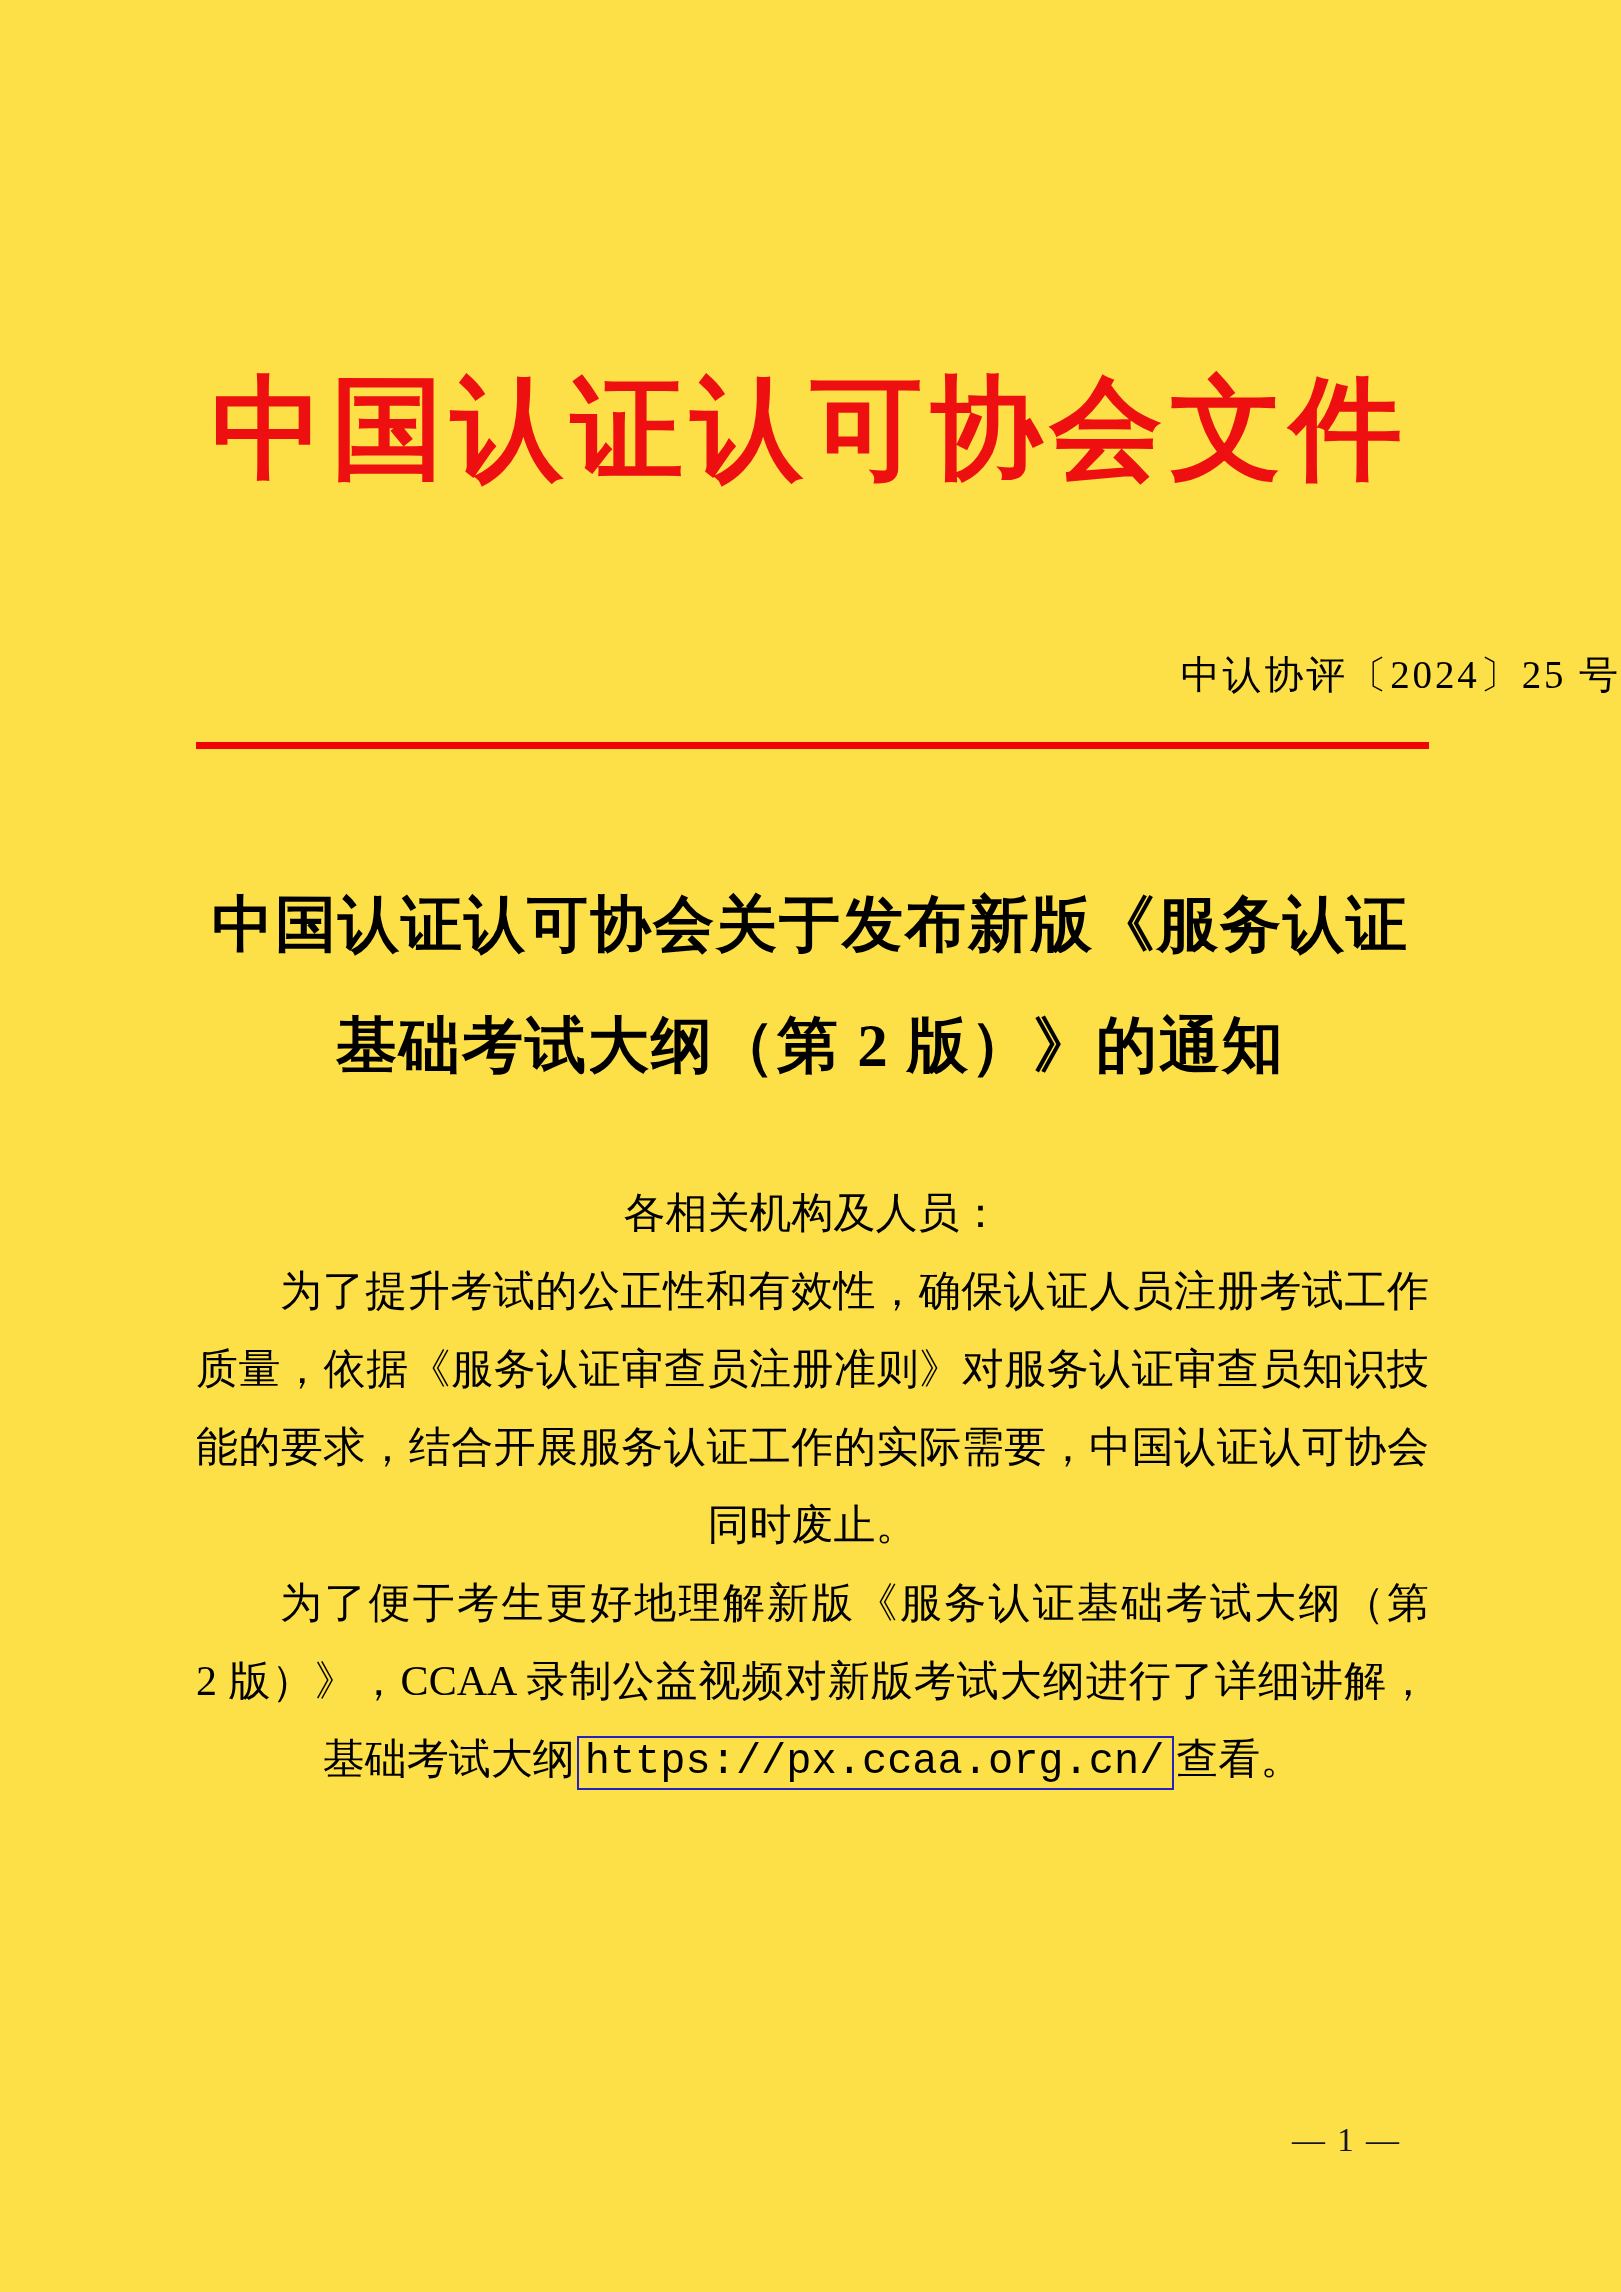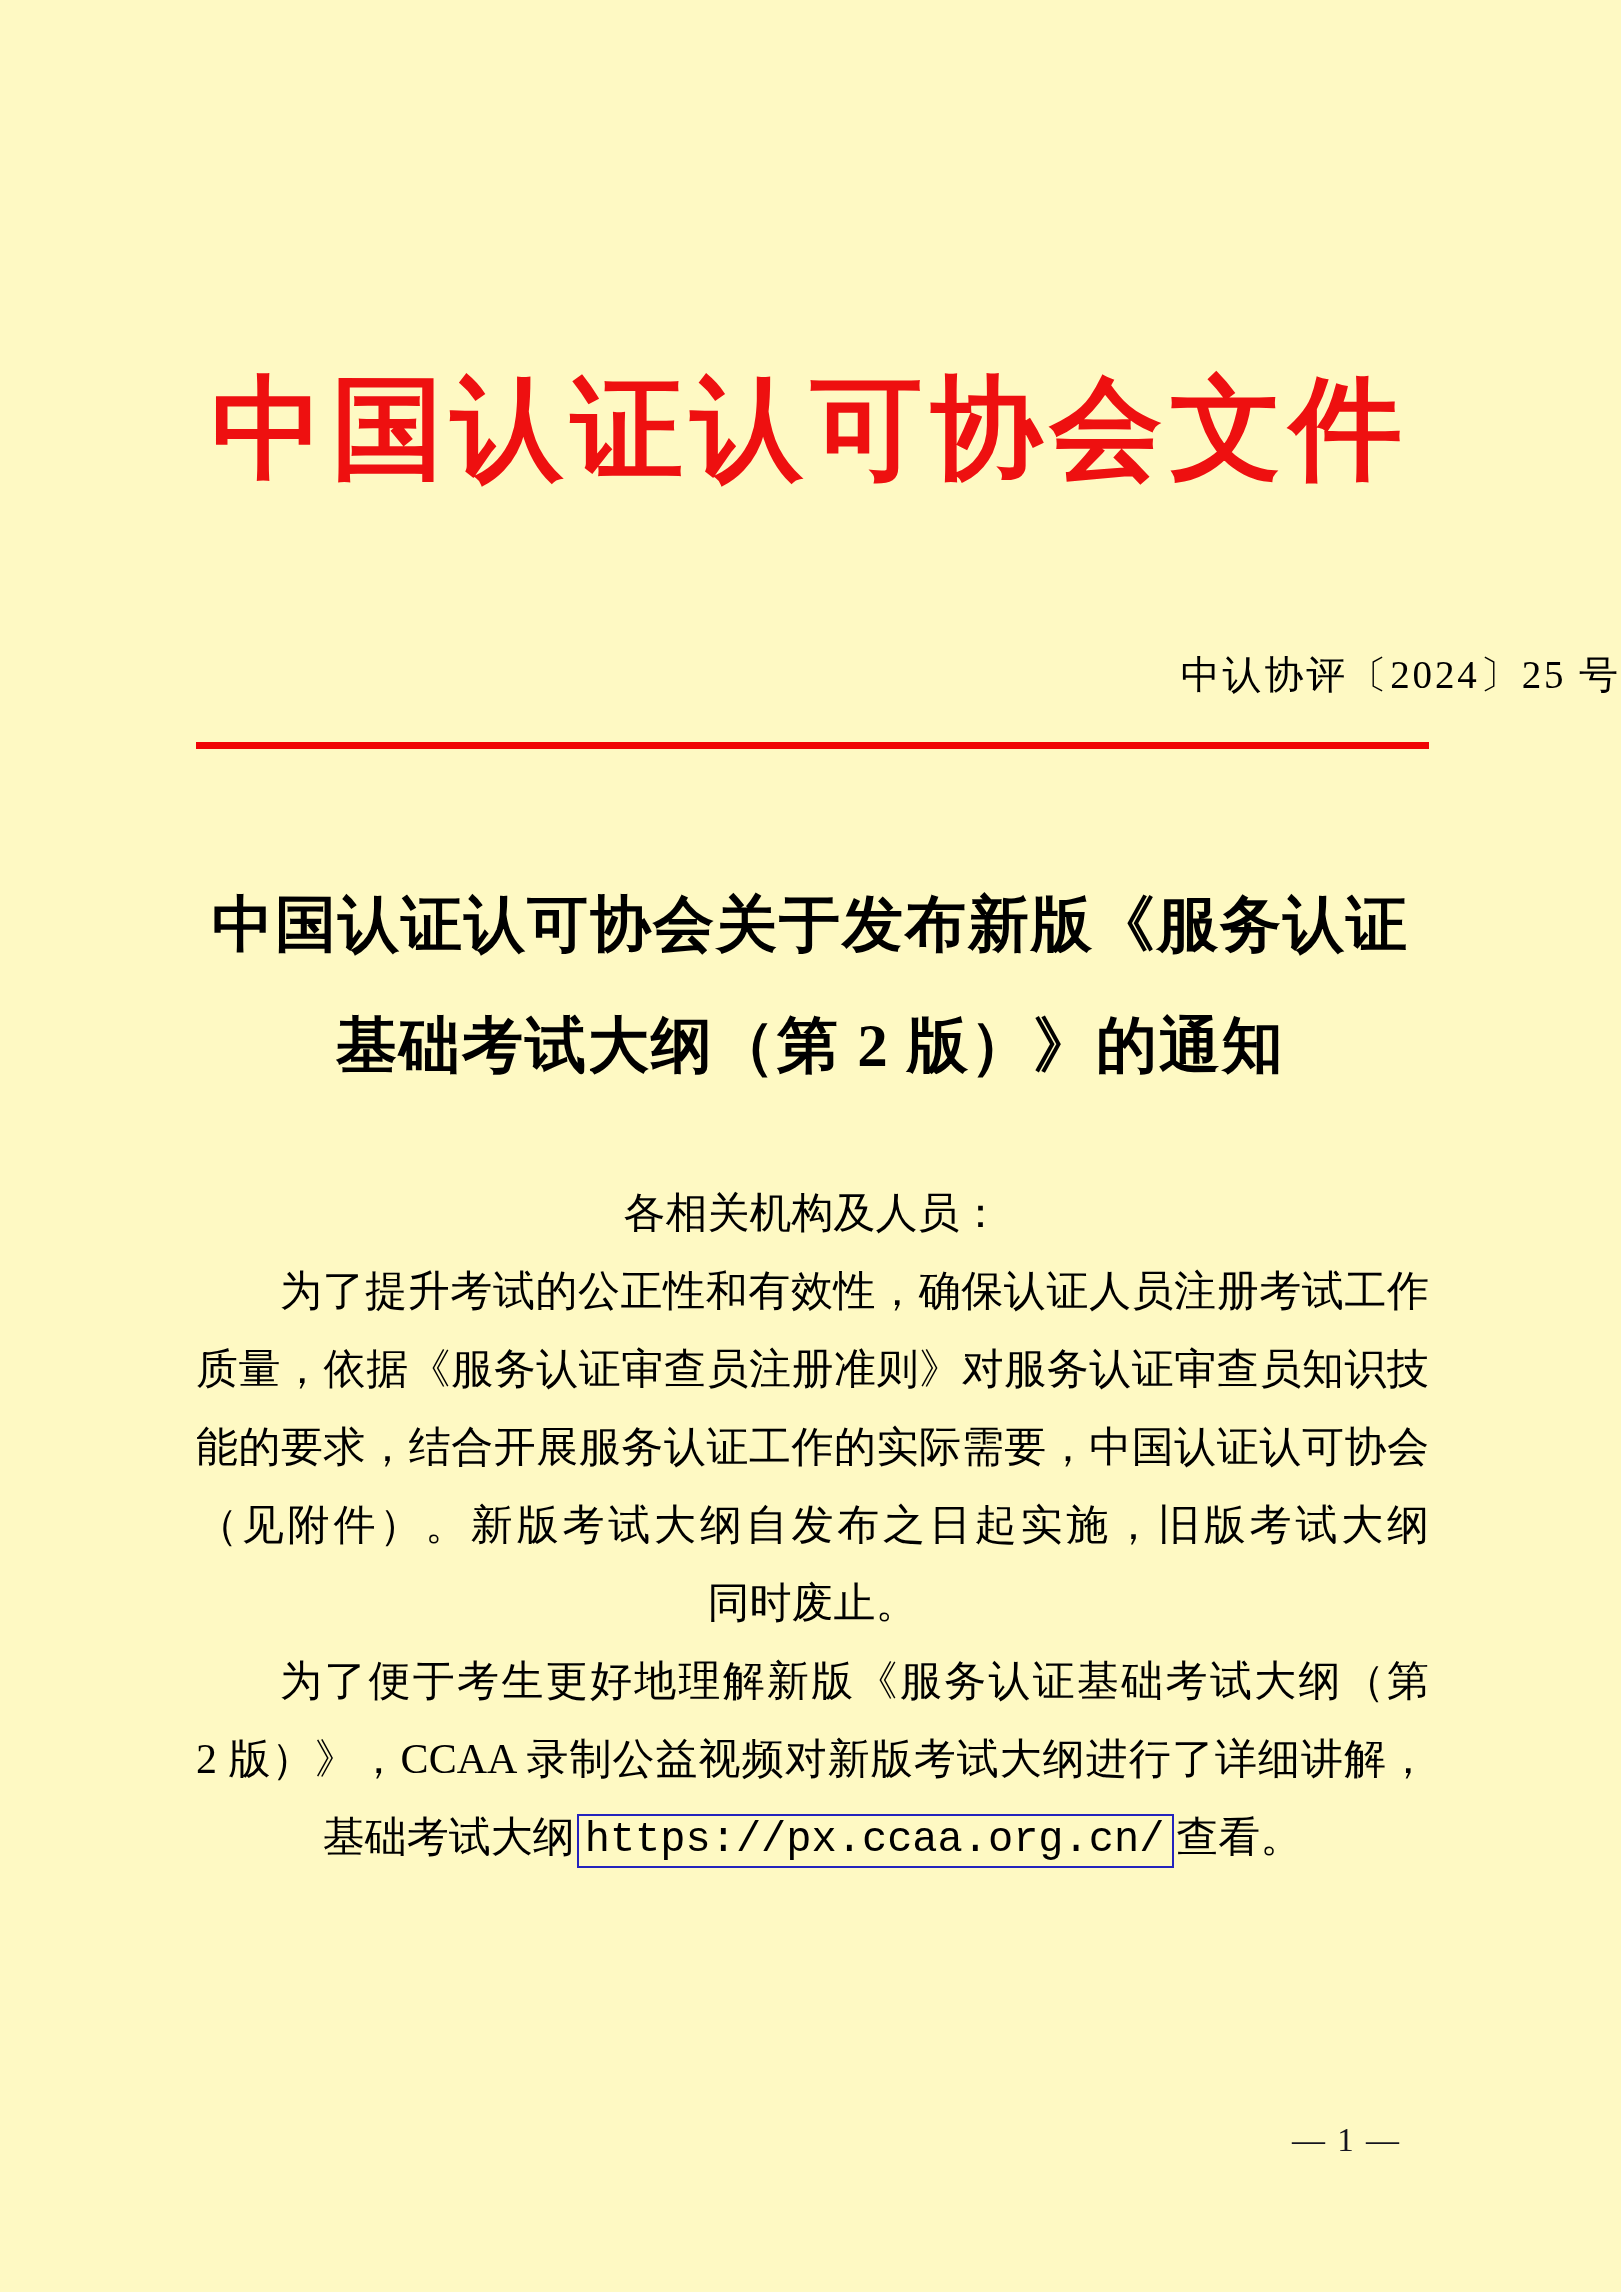--- a/index.html
+++ b/index.html
@@ -1,21 +1,21 @@
 <!DOCTYPE html>
 <html><head>
 <meta charset="utf-8">
 <style>
   html, body { margin: 0; padding: 0; background: #e8e8e8; }
   .page {
     position: relative;
     width: 1621px;
     height: 2293px;
     margin: 0 auto;
-    background: #fef9c3;
+    background: #fde047;
     font-family: "Liberation Serif", "DejaVu Serif", serif;
     color: #000;
     overflow: hidden;
   }
 
   
   .red-head {
     position: absolute;
     top: 361px;
     left: 0;
@@ -121,21 +121,20 @@
     <span class="t-line">中国认证认可协会关于发布新版《服务认证</span>
     <span class="t-line">基础考试大纲（第 2 版）》的通知</span>
   </h1>
 
   <div class="body-block">
     <div class="line plain">各相关机构及人员：</div>
 
     <div class="line just indent">为了提升考试的公正性和有效性，确保认证人员注册考试工作</div>
     <div class="line just">质量，依据《服务认证审查员注册准则》对服务认证审查员知识技</div>
     <div class="line just">能的要求，结合开展服务认证工作的实际需要，中国认证认可协会</div>
-    <div class="line just">（见附件）。新版考试大纲自发布之日起实施，旧版考试大纲</div>
     <div class="line plain">同时废止。</div>
 
     <div class="line just indent">为了便于考生更好地理解新版《服务认证基础考试大纲（第</div>
     <div class="line just">2 版）》，CCAA 录制公益视频对新版考试大纲进行了详细讲解，</div>
 
     <div class="line plain">
       <span>基础考试大纲</span><a href="#" class="url-box">https://px.ccaa.org.cn/</a><span>查看。</span>
     </div>
   </div>
 

